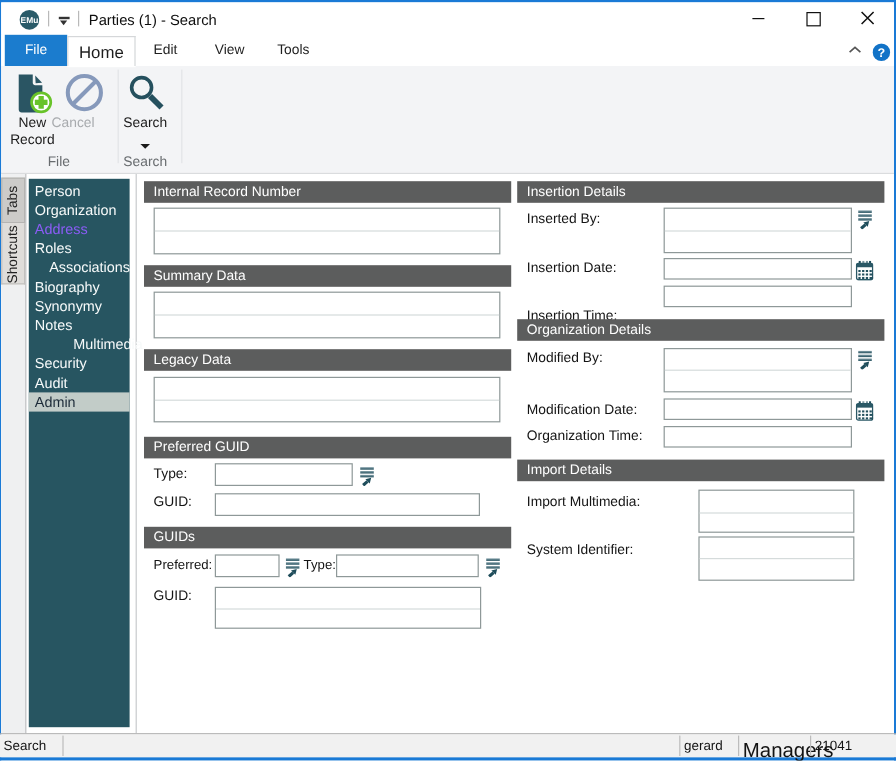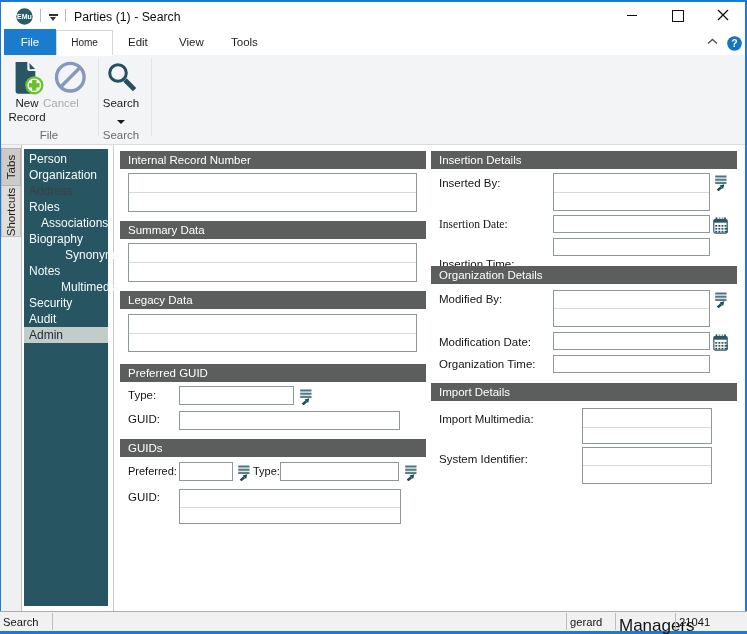--- a/index.html
+++ b/index.html
@@ -33,21 +33,21 @@
   <div class="abs lbl" style="left:74px;top:9.5px;font-size:12.3px;color:#0e0e0e;">Parties (1) - Search</div>
 
   <div class="abs" style="left:627px;top:15px;width:10px;height:1.3px;background:#111;"></div>
   <div class="abs" style="left:672px;top:10px;width:10px;height:10px;border:1.3px solid #111;"></div>
   <svg class="abs" style="left:717px;top:9px;" width="12" height="12" viewBox="0 0 12 12">
     <path d="M1 1 L11 11 M11 1 L1 11" stroke="#111" stroke-width="1.3"></path>
   </svg>
 
   <div class="abs" style="left:1px;top:29px;width:744px;height:26px;background:#fff;"></div>
   <div class="abs" style="left:4px;top:29px;width:52px;height:26px;background:#1b7cce;color:#fff;font-size:11.5px;text-align:center;line-height:26px;">File</div>
-  <div class="abs" style="left:56px;top:30px;width:57px;height:25px;background:#fff;border:1px solid #d5d7d9;border-bottom:none;box-sizing:border-box;color:#1e1e1e;font-size:10px;text-align:center;line-height:24px;">Home</div>
+  <div class="abs" style="left:56px;top:30px;width:57px;height:25px;background:#fff;border:1px solid #d5d7d9;border-bottom:none;box-sizing:border-box;color:#1e1e1e;font-size:14px;text-align:center;line-height:24px;">Home</div>
   <div class="abs lbl" style="left:128px;top:36px;color:#1e1e1e;font-size:11.5px;">Edit</div>
   <div class="abs lbl" style="left:179px;top:36px;color:#1e1e1e;font-size:11.5px;">View</div>
   <div class="abs lbl" style="left:231px;top:36px;color:#1e1e1e;font-size:11.5px;">Tools</div>
   <svg class="abs" style="left:707px;top:38px;" width="11" height="7" viewBox="0 0 11 7">
     <path d="M1 5.5 L5.5 1.5 L10 5.5" stroke="#555" stroke-width="1.4" fill="none"></path>
   </svg>
   <svg class="abs" style="left:727px;top:35.5px;" width="15" height="15" viewBox="0 0 15 15">
     <circle cx="7.5" cy="7.5" r="7.3" fill="#1273c7"></circle>
     <text x="7.5" y="11.2" font-size="10.5" font-weight="bold" fill="#fff" text-anchor="middle" font-family="Liberation Sans">?</text>
   </svg>
@@ -93,25 +93,25 @@
   <div class="abs" style="left:2px;top:148px;width:18px;height:38px;display:flex;align-items:center;justify-content:center;">
       <span style="transform:rotate(-90deg);font-size:11.5px;color:#222;white-space:nowrap;">Tabs</span>
     </div>
   <div class="abs" style="left:2px;top:186px;width:18px;height:51px;display:flex;align-items:center;justify-content:center;">
       <span style="transform:rotate(-90deg);font-size:11.5px;color:#222;white-space:nowrap;">Shortcuts</span>
     </div>
 
   <div class="abs" style="left:24px;top:149px;width:84px;height:457px;background:#275561;"></div>
   <div class="abs" style="left:24px;top:151px;width:84px;height:16px;line-height:16px;padding-left:5px;box-sizing:border-box;font-size:12px;color:#f7fafa;">Person</div>
   <div class="abs" style="left:24px;top:167px;width:84px;height:16px;line-height:16px;padding-left:5px;box-sizing:border-box;font-size:12px;color:#f7fafa;">Organization</div>
-  <div class="abs" style="left:24px;top:183px;width:84px;height:16px;line-height:16px;padding-left:5px;box-sizing:border-box;font-size:12px;color:#404040;">Address</div>
+  <div class="abs" style="left:24px;top:183px;width:84px;height:16px;line-height:16px;padding-left:5px;box-sizing:border-box;font-size:12px;color:#8b5cf6;">Address</div>
   <div class="abs" style="left:24px;top:199px;width:84px;height:16px;line-height:16px;padding-left:5px;box-sizing:border-box;font-size:12px;color:#f7fafa;">Roles</div>
   <div class="abs" style="left:24px;top:215px;width:84px;height:16px;line-height:16px;padding-left:17px;box-sizing:border-box;font-size:12px;color:#f7fafa;">Associations</div>
   <div class="abs" style="left:24px;top:231px;width:84px;height:16px;line-height:16px;padding-left:5px;box-sizing:border-box;font-size:12px;color:#f7fafa;">Biography</div>
-  <div class="abs" style="left:24px;top:247px;width:76px;height:16px;line-height:16px;padding-left:5px;box-sizing:border-box;font-size:12px;color:#f7fafa;margin-left:36px;">Synonymy</div>
+  <div class="abs" style="left:24px;top:247px;width:76px;height:16px;line-height:16px;padding-left:5px;box-sizing:border-box;font-size:12px;color:#f7fafa;">Synonymy</div>
   <div class="abs" style="left:24px;top:263px;width:84px;height:16px;line-height:16px;padding-left:5px;box-sizing:border-box;font-size:12px;color:#f7fafa;">Notes</div>
   <div class="abs" style="left:24px;top:279px;width:84px;height:16px;line-height:16px;padding-left:5px;box-sizing:border-box;font-size:12px;color:#f7fafa;margin-left:32px;">Multimedia</div>
   <div class="abs" style="left:24px;top:295px;width:84px;height:16px;line-height:16px;padding-left:5px;box-sizing:border-box;font-size:12px;color:#f7fafa;">Security</div>
   <div class="abs" style="left:24px;top:311px;width:84px;height:16px;line-height:16px;padding-left:5px;box-sizing:border-box;font-size:12px;color:#f7fafa;">Audit</div>
   <div class="abs" style="left:24px;top:327px;width:84px;height:16px;line-height:16px;padding-left:5px;box-sizing:border-box;font-size:12px;background:#c2ccc8;color:#1c2b38;">Admin</div>
 
   <div class="hdr" style="left:120px;top:151px;width:306px;">Internal Record Number</div>
   <div class="box" style="left:128px;top:172.5px;width:288.5px;height:39.5px;"></div>
   <div class="iline" style="left:129px;top:192px;width:286.5px;"></div>
 
@@ -135,21 +135,21 @@
   <div class="lbl" style="left:253px;top:465px;font-size:11px;">Type:</div>
   <div class="box" style="left:280px;top:462px;width:119px;height:19px;"></div>
   <div class="lbl" style="left:128px;top:491px;">GUID:</div>
   <div class="box" style="left:179px;top:488.5px;width:222px;height:35px;"></div>
   <div class="iline" style="left:180px;top:506.5px;width:220px;"></div>
 
   <div class="hdr" style="left:431px;top:151px;width:306px;">Insertion Details</div>
   <div class="lbl" style="left:439px;top:177px;">Inserted By:</div>
   <div class="box" style="left:553px;top:173px;width:157px;height:37.5px;"></div>
   <div class="iline" style="left:554px;top:192px;width:155px;"></div>
-  <div class="lbl" style="left:439px;top:218px;font-family:Liberation Serif, serif;">Insertion Date:</div>
+  <div class="lbl" style="left:439px;top:218px;">Insertion Date:</div>
   <div class="box" style="left:553px;top:215px;width:157px;height:18px;"></div>
   <div class="lbl" style="left:439px;top:241px;margin-top:17px;">Insertion Time:</div>
   <div class="box" style="left:553px;top:238px;width:157px;height:18px;"></div>
 
   <div class="hdr" style="left:431px;top:266px;width:306px;">Organization Details</div>
   <div class="lbl" style="left:439px;top:292.5px;">Modified By:</div>
   <div class="box" style="left:553px;top:290px;width:157px;height:37px;"></div>
   <div class="iline" style="left:554px;top:308px;width:155px;"></div>
   <div class="lbl" style="left:439px;top:335.5px;">Modification Date:</div>
   <div class="box" style="left:553px;top:332px;width:157px;height:18px;"></div>

